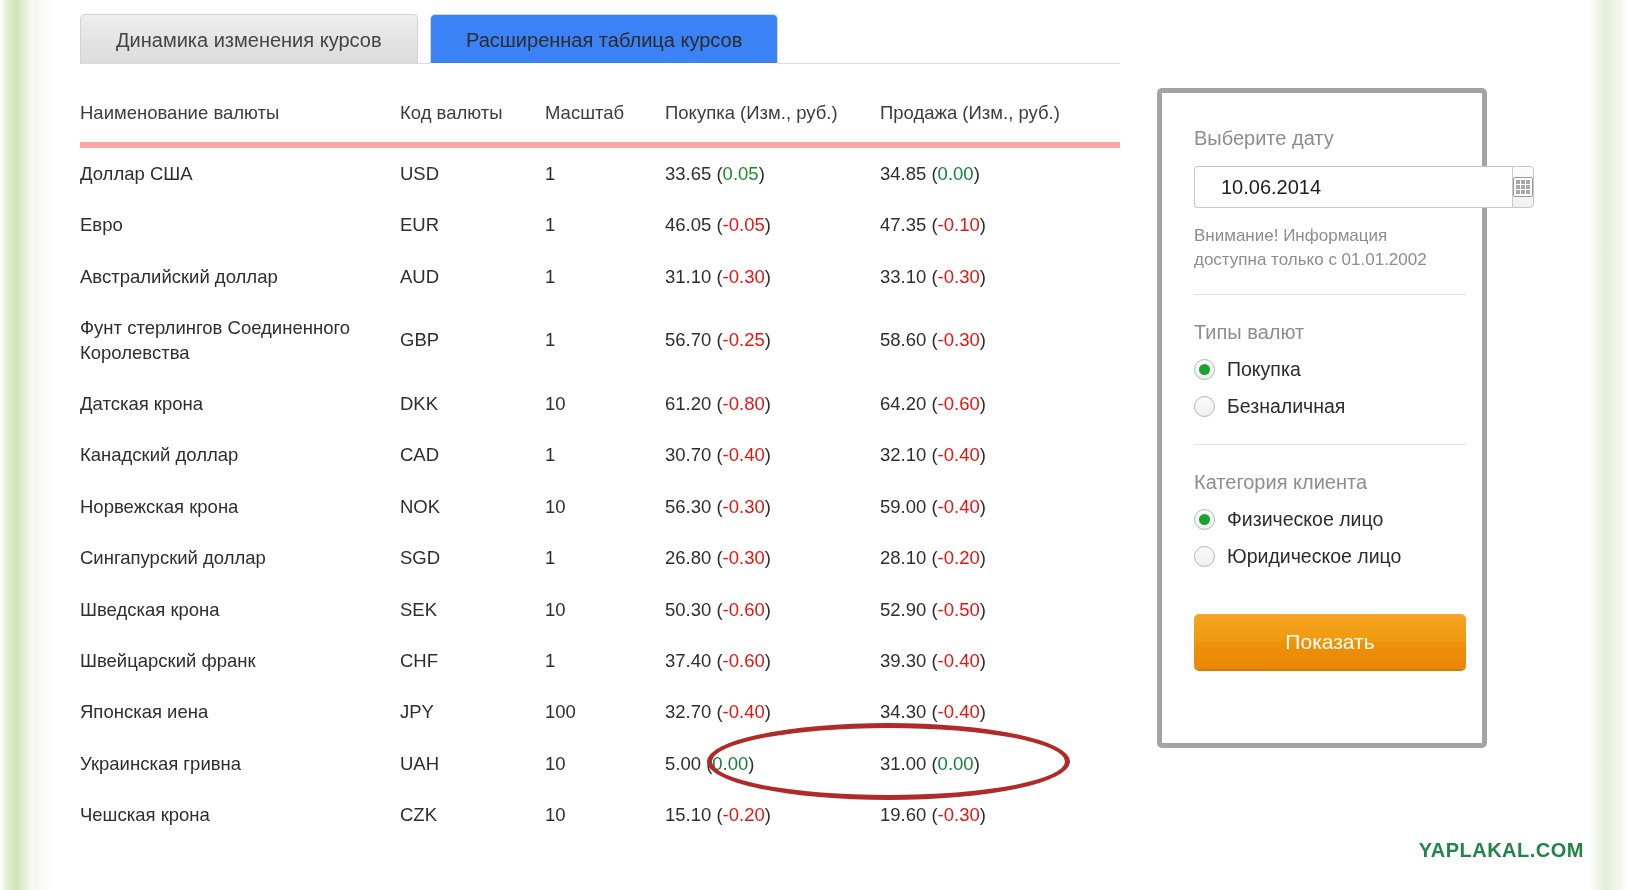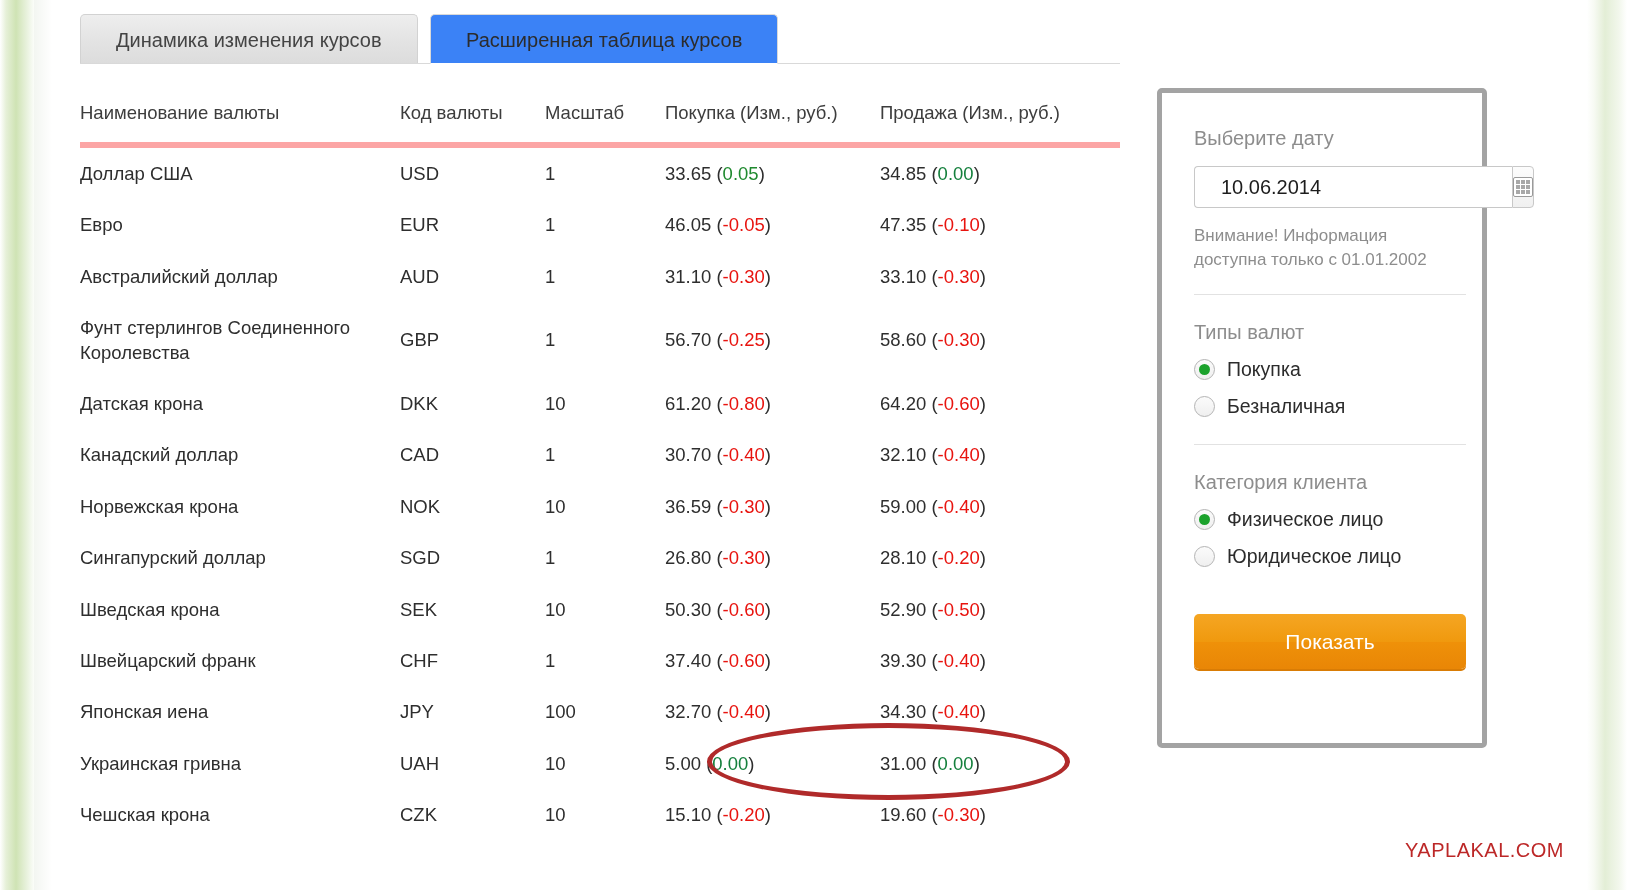--- a/index.html
+++ b/index.html
@@ -275,27 +275,27 @@
     color: #ffffff;
     font-family: "Liberation Sans", sans-serif;
     font-size: 21px;
     cursor: pointer;
     box-shadow: 0 2px 0 #d97c05;
   }
 
   
   .watermark {
     position: absolute;
-    right: 63px;
+    right: 43px;
     bottom: 28px;
     font-family: "Liberation Sans", sans-serif;
     font-size: 20px;
-    font-weight: normal;
+    font-weight: bold;
     letter-spacing: 0.5px;
-    color: #b91c1c;
+    color: #15803d;
     opacity: 0.95;
     user-select: none;
     z-index: 8;
   }
 </style>
 </head>
 <body>
 
 <div id="page">
   <div class="edge-left"></div>
@@ -371,21 +371,21 @@
             <td>Канадский доллар</td>
             <td>CAD</td>
             <td>1</td>
             <td><span>30.70 </span><span class="paren">(</span><span class="delta-down">-0.40</span><span class="paren">)</span></td>
             <td><span>32.10 </span><span class="paren">(</span><span class="delta-down">-0.40</span><span class="paren">)</span></td>
           </tr>
           <tr>
             <td>Норвежская крона</td>
             <td>NOK</td>
             <td>10</td>
-            <td><span>36.59 </span><span class="paren">(</span><span class="delta-down">-0.30</span><span class="paren">)</span></td>
+            <td><span>56.30 </span><span class="paren">(</span><span class="delta-down">-0.30</span><span class="paren">)</span></td>
             <td><span>59.00 </span><span class="paren">(</span><span class="delta-down">-0.40</span><span class="paren">)</span></td>
           </tr>
           <tr>
             <td>Сингапурский доллар</td>
             <td>SGD</td>
             <td>1</td>
             <td><span>26.80 </span><span class="paren">(</span><span class="delta-down">-0.30</span><span class="paren">)</span></td>
             <td><span>28.10 </span><span class="paren">(</span><span class="delta-down">-0.20</span><span class="paren">)</span></td>
           </tr>
           <tr>

